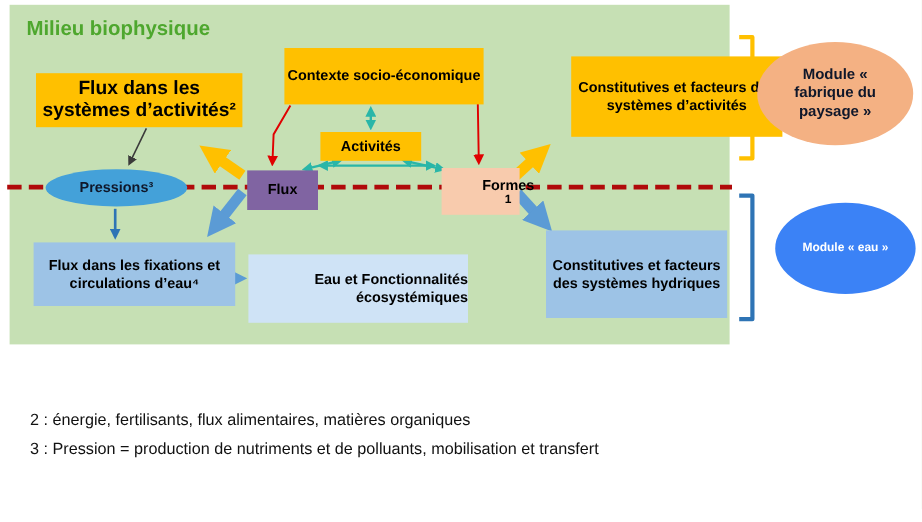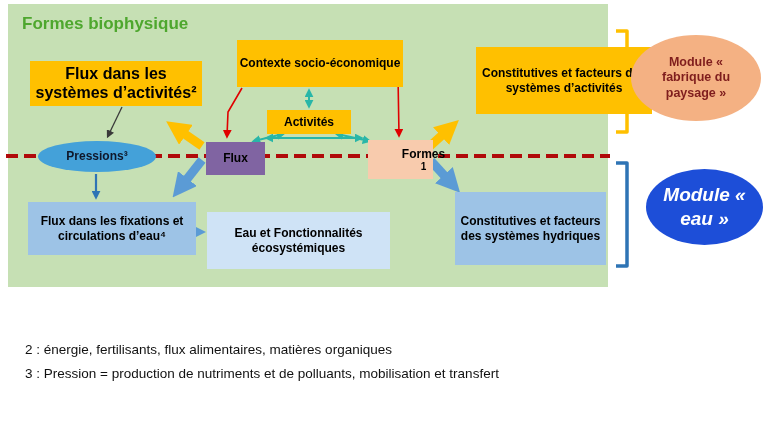--- a/index.html
+++ b/index.html
@@ -28,27 +28,27 @@
   #constitutives-activites { left:476px; top:47px; width:176px; height:67px; font-size:12px; }
 
   #pressions { left:38px; top:141px; width:118px; height:31px; border-radius:50%;
                background:#44a1d9; color:#0f172a; font-size:12px; }
 
   #flux   { left:206px; top:142px; width:59px; height:33px; font-size:12px; }
   #formes { left:368px; top:140px; width:65px; height:39px; font-size:12px; }
   #formes .sub { font-size:10px; line-height:1; }
 
   #flux-eau { left:28px; top:202px; width:168px; height:53px; font-size:12px; }
-  #eau-fonctionnalites { left:207px; top:212px; width:183px; height:57px; font-size:12px; }
+  #eau-fonctionnalites { left:207px; top:212px; width:183px; height:57px; font-size:12px;text-align:right; }
   #constitutives-hydriques { left:455px; top:192px; width:151px; height:73px; font-size:12px; }
 
   .module { position:absolute; display:flex; align-items:center; justify-content:center; text-align:center;
             font-weight:bold; border-radius:50%; padding:0 16px; line-height:1.25; }
-  #module-paysage { left:631px; top:35px; width:130px; height:86px; background:#f4b183; color:#7f1d1d; font-size:12.5px; }
-  #module-eau     { left:646px; top:169px; width:117px; height:76px; background:#1d4ed8; color:#ffffff; font-size:19px;font-style:italic; }
+  #module-paysage { left:631px; top:35px; width:130px; height:86px; background:#f4b183; color:#0f172a; font-size:12.5px; }
+  #module-eau     { left:646px; top:169px; width:117px; height:76px; background:#3b82f6; color:#ffffff; font-size:10px; }
 
   .footnotes { position:absolute; left:25px; top:338px; font-size:13.5px; color:#111111; line-height:23.5px; font-weight:normal; }
 </style>
 </head>
 <body>
 
 <div class="canvas">
 
   <div class="green-panel"></div>
 
@@ -94,21 +94,21 @@
     <line x1="429" y1="147" x2="450" y2="128" stroke="#ffc000" stroke-width="9" marker-end="url(#my)"></line>
 
     <line x1="202" y1="160" x2="180" y2="188" stroke="#5b9bd5" stroke-width="9" marker-end="url(#mbb)"></line>
     <line x1="431" y1="161" x2="452" y2="184" stroke="#5b9bd5" stroke-width="9" marker-end="url(#mbb)"></line>
     <line x1="189" y1="232" x2="198" y2="232" stroke="#5b9bd5" stroke-width="7" marker-end="url(#mb2)"></line>
 
     <path d="M616,31 h11 v101 h-11" fill="none" stroke="#ffc000" stroke-width="3.5" stroke-linejoin="round"></path>
     <path d="M616,163 h11 v103 h-11" fill="none" stroke="#2e74b5" stroke-width="3.5" stroke-linejoin="round"></path>
   </svg>
 
-  <div class="panel-title">Formes biophysique</div>
+  <div class="panel-title">Milieu biophysique</div>
 
   <div class="node box-yellow" id="flux-activites">Flux dans les systèmes d’activités²</div>
 
   <div class="node box-yellow" id="contexte">Contexte socio-économique</div>
 
   <div class="node box-yellow" id="activites">Activités</div>
 
   <div class="node box-yellow" id="constitutives-activites">Constitutives et facteurs des systèmes d’activités</div>
 
   <div class="node" id="pressions">Pressions³</div>

